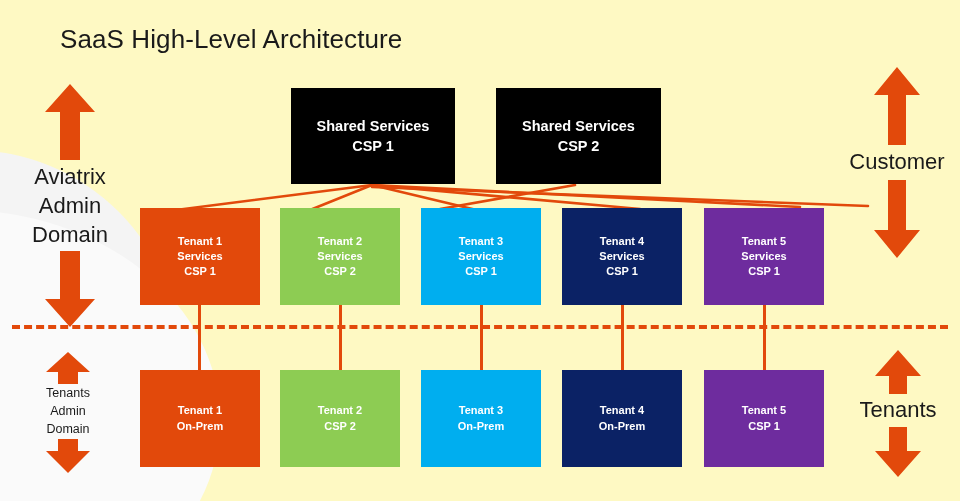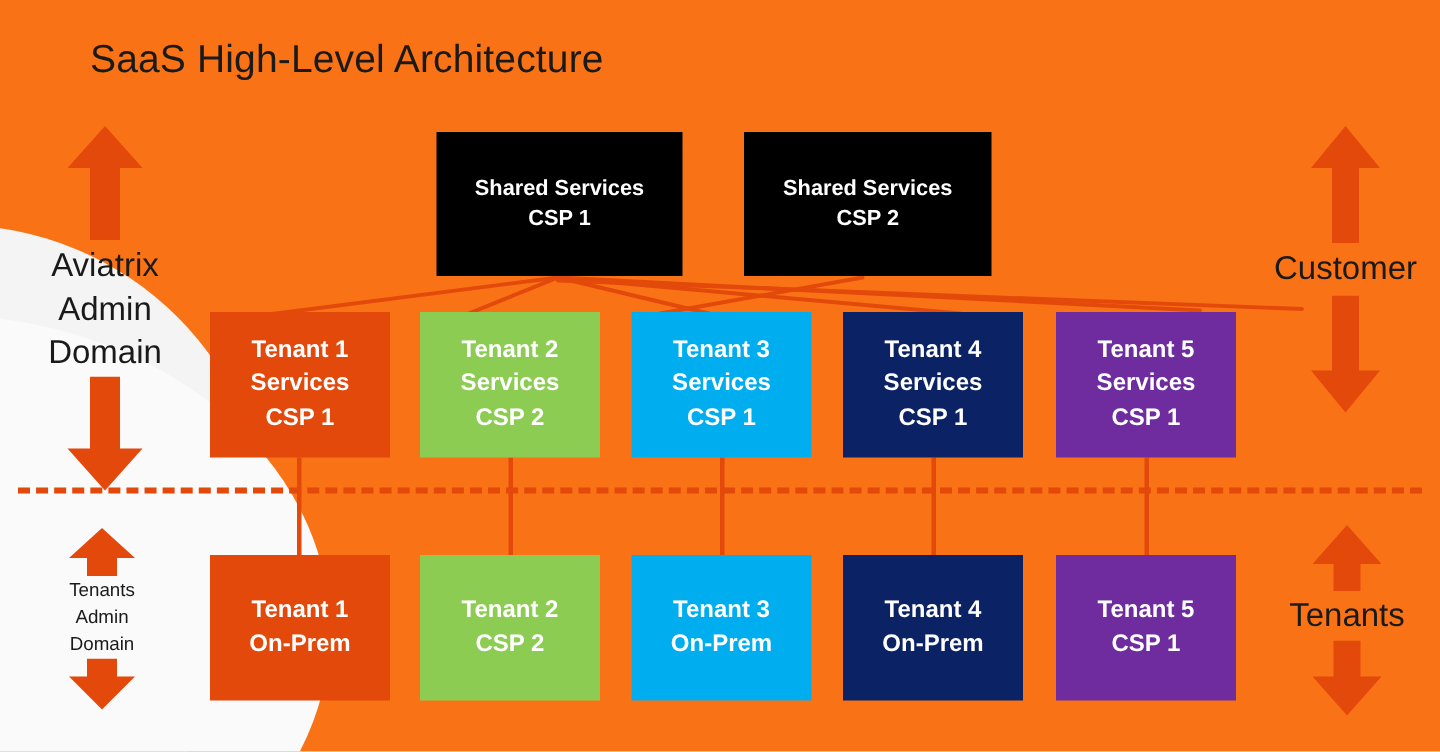--- a/index.html
+++ b/index.html
@@ -4,21 +4,21 @@
 <style>
   html, body {
     margin: 0;
     padding: 0;
     background: #ffffff;
   }
   #canvas {
     position: relative;
     width: 960px;
     height: 501px;
-    background: #f97316;
+    background: #fef9c3;
     overflow: hidden;
     font-family: "Liberation Sans", sans-serif;
   }
 
   
   .swoosh {
     position: absolute;
     border-radius: 50%;
     background: #f4f4f4;
     pointer-events: none;
@@ -36,21 +36,21 @@
     white-space: nowrap;
   }
 
   .box {
     position: absolute;
     display: flex;
     flex-direction: column;
     align-items: center;
     justify-content: center;
     color: #ffffff;
-    font-size: 16px;
+    font-size: 11px;
     line-height: 1.38;
     text-align: center;
     z-index: 3;
   }
   .box .ln { display: block; white-space: nowrap; font-weight: bold; }
 
   .black-box { background: #000000; font-size: 14.5px; }
 
   
   #divider {
@@ -98,21 +98,21 @@
   .sidegroup .label .ln { display: block; }
 
   .arrow { display: block; }
 
   #grp-aviatrix { left: 8px; top: 82px; width: 124px; }
   #grp-aviatrix .label { font-size: 22px; line-height: 1.32; margin: 2px 0 2px 0; }
 
   #grp-tenants-admin { left: 12px; top: 350px; width: 112px; }
   #grp-tenants-admin .label { font-size: 12.5px; line-height: 1.42; margin: 1px 0; }
 
-  #grp-customer { left: 838px; top: 82px; width: 118px; }
+  #grp-customer { left: 838px; top: 65px; width: 118px; }
   #grp-customer .label { font-size: 22px; line-height: 1.3; margin: 3px 0; }
 
   #grp-tenants { left: 842px; top: 348px; width: 112px; }
   #grp-tenants .label { font-size: 22px; line-height: 1.3; margin: 2px 0; }
 </style>
 </head>
 <body>
 
 <div id="canvas">
 

